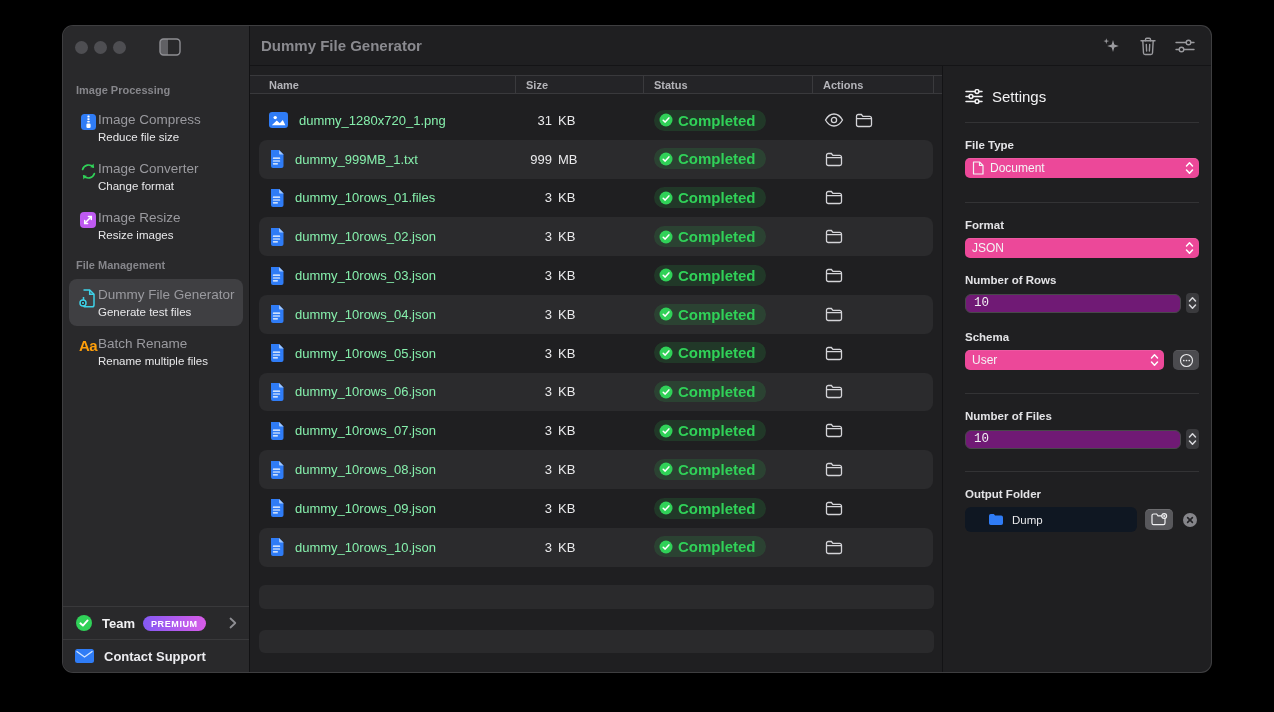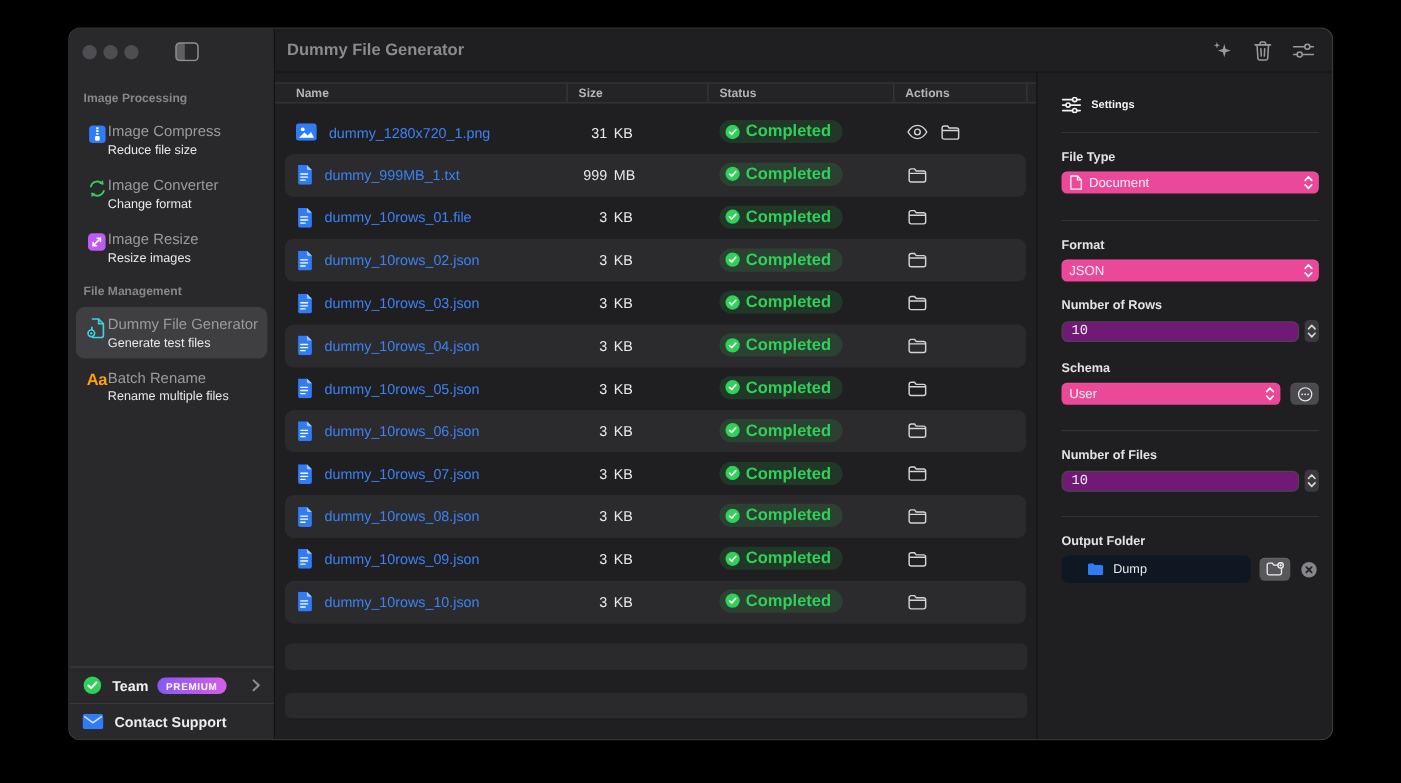--- a/index.html
+++ b/index.html
@@ -52,37 +52,37 @@
     border-top:1px solid #39393c; border-bottom:1px solid #39393c; }
   .th { font-size:11px; font-weight:600; color:#b4b4b9; padding-left:10px; height:100%;
     display:flex; align-items:center; border-right:1px solid #3a3a3d; }
   .th:first-child { padding-left:19px; }
   .th.last-spacer { border-right:none; }
   .rows { margin:7px 9px 0; }
   .trow { height:38.8px; display:grid; grid-template-columns:257px 128px 169px 121px;
     align-items:center; border-radius:8px; }
   .trow.alt { background:#2b2b2d; }
   .cell-name { display:flex; align-items:center; gap:11px; padding-left:10px; }
-  .fname { font-size:13px; color:#3b82f6; }
+  .fname { font-size:13px; color:#86efac; }
   .cell-size { display:flex; align-items:baseline; padding-left:10px; }
   .size-val { font-size:13px; color:#e9e9eb; width:26px; text-align:right; }
   .size-unit { font-size:13px; color:#e9e9eb; margin-left:6px; }
   .cell-status { padding-left:10px; }
   .badge { display:inline-flex; align-items:center; gap:5px; height:21px; padding:0 10px 0 5px;
     border-radius:11px; background:rgba(48,209,88,.14); }
   .badge-text { font-size:15px; font-weight:600; color:#30d158; }
   .cell-actions { display:flex; align-items:center; gap:8px; padding-left:10px; }
   .act-btn { display:flex; align-items:center; justify-content:center; width:22px; height:18px; }
   .placeholder-bar { position:absolute; left:9px; width:675px; background:#2a2a2c; border-radius:6px; }
   .bar-1 { top:519px; height:24px; }
   .bar-2 { top:564px; height:23px; }
 
   
   .settings-header { display:flex; align-items:center; gap:9px; padding-top:22px; }
-  .settings-title { font-size:10px; font-weight:700; color:#f2f2f4; }
+  .settings-title { font-size:15px; font-weight:400; color:#f2f2f4; }
   .hdiv { border-top:1px solid rgba(255,255,255,.09); margin-top:17px; }
   .fld-label { font-size:11.5px; font-weight:700; color:#e3e3e6; margin:16px 0 7px; }
   .select { height:20px; background:#ec4899; border-radius:5px; display:flex; align-items:center;
     padding:0 5px 0 7px; box-shadow:inset 0 0.5px 0 rgba(255,255,255,.18); }
   .select-text { font-size:12px; color:#f4f4f6; flex:1; }
   .select .pre-icon { display:flex; margin-right:6px; }
   .select .chevrons { display:flex; }
   .num-row { display:flex; align-items:center; gap:5px; }
   .num-input { flex:1; height:19px; background:#701a75; border:1px solid #48484a; border-radius:6px;
     color:#f0f0f2; font-size:12.5px; padding:0 8px; font-family:Liberation Mono, monospace; outline:none; }
@@ -376,21 +376,21 @@
                   <svg width="15" height="18" viewBox="0 0 15 18">
                     <path d="M2 0 h8 l4.5 4.5 V16 a2 2 0 0 1 -2 2 H4 a2 2 0 0 1 -2-2 Z" fill="#2f7cf6"></path>
                     <path d="M10 0 l4.5 4.5 H11 a1 1 0 0 1 -1-1 Z" fill="#a3c8fb"></path>
                     <g stroke="#fff" stroke-width="1.2" stroke-linecap="round">
                       <line x1="4.4" y1="8.2" x2="10.6" y2="8.2"></line>
                       <line x1="4.4" y1="11" x2="10.6" y2="11"></line>
                       <line x1="4.4" y1="13.8" x2="8.4" y2="13.8"></line>
                     </g>
                   </svg>
                 </span>
-      <span class="fname">dummy_10rows_01.file</span>
+      <span class="fname">dummy_10rows_01.files</span>
     </span>
     <span class="cell-size">
       <span class="size-val">3</span>
       <span class="size-unit">KB</span>
     </span>
     <span class="cell-status">
       <span class="badge">
         <span>
           <svg width="14" height="14" viewBox="0 0 14 14">
                       <circle cx="7" cy="7" r="6.5" fill="#30d158"></circle>

